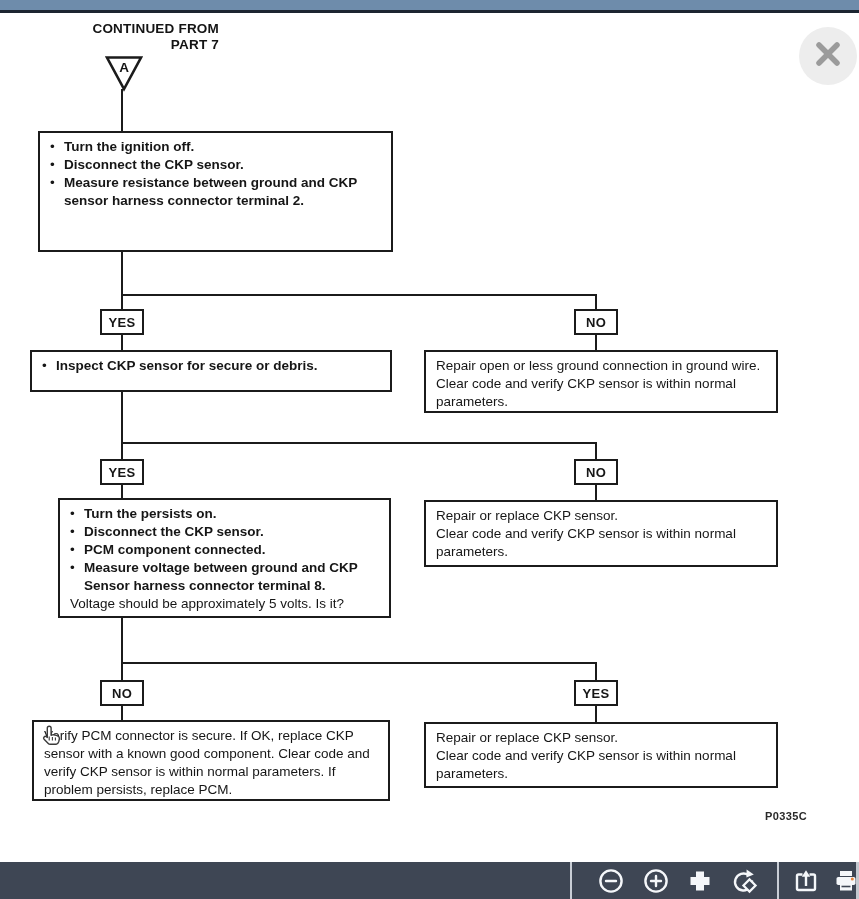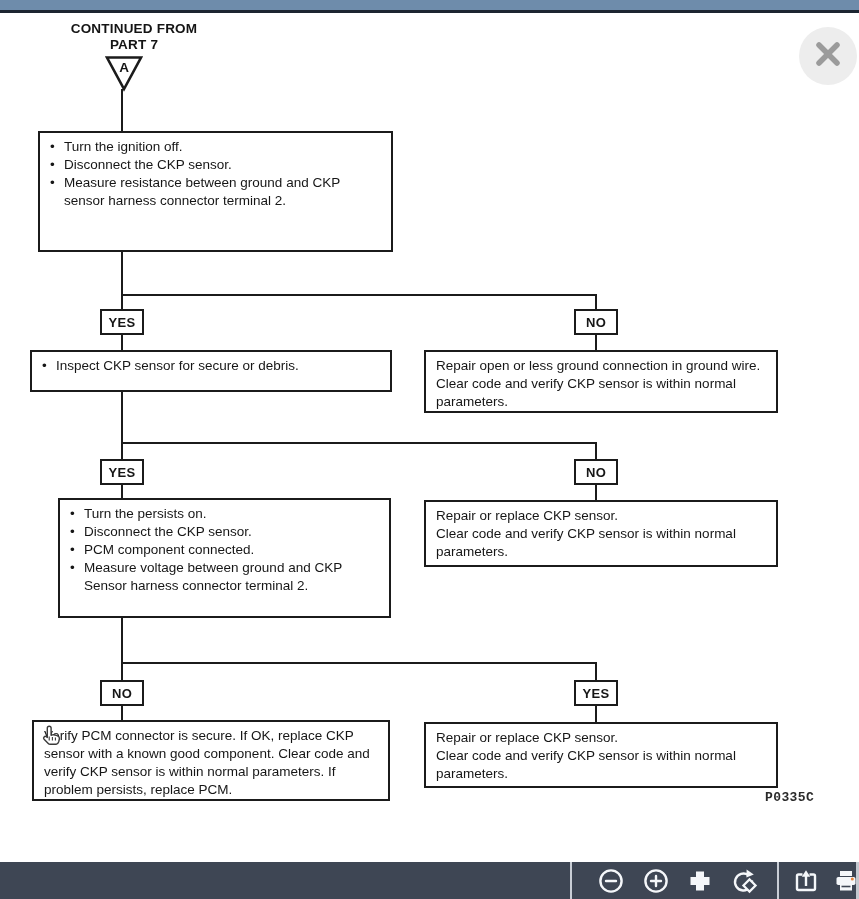--- a/index.html
+++ b/index.html
@@ -15,42 +15,42 @@
   .closebtn{
     position:absolute;left:799px;top:27px;width:58px;height:58px;border-radius:50%;
     background:#ededed;display:flex;align-items:center;justify-content:center;cursor:pointer;
   }
   .bottombar{position:absolute;left:0;top:862px;width:859px;height:37px;background:#3e4654;}
   .bb-sep{position:absolute;top:862px;width:2px;height:37px;background:#c9ced6;}
   .bb-right-sliver{position:absolute;left:856px;top:862px;width:3px;height:37px;background:#c3c8cf;}
   .bb-icon{position:absolute;top:867px;width:28px;height:28px;cursor:pointer;}
   
   .fc-title{
-    position:absolute;left:49px;top:21px;width:170px;text-align:center;
+    position:absolute;left:49px;top:21px;width:170px;text-align:right;
     font-size:13.5px;font-weight:700;color:#141414;line-height:16px;letter-spacing:.2px;
   }
   .tri{position:absolute;left:104px;top:55px;}
   .hline,.vline{position:absolute;background:#1b1b1b;}
   .hline{height:2px;}
   .vline{width:2px;}
   .box{
     position:absolute;border:2px solid #1b1b1b;background:#fff;color:#161616;
     font-size:13.5px;line-height:18px;padding:5px 10px;box-sizing:border-box;
   }
   .brow{display:flex;}
   .bm{width:14px;flex:0 0 14px;text-align:left;}
-  .bt{flex:1;}
+  .bt{flex:1;font-weight:bold;}
   .tag{
     position:absolute;width:44px;height:26px;border:2px solid #1b1b1b;background:#fff;
     box-sizing:border-box;display:flex;align-items:center;justify-content:center;
     font-size:13px;font-weight:700;color:#161616;letter-spacing:.3px;
   }
   .figcode{
-    position:absolute;left:765px;top:790px;font-size:13px;font-weight:700;
-    color:#2a2a2a;letter-spacing:.4px;font-family:Liberation Mono, monospace;
+    position:absolute;left:765px;top:810px;font-size:11px;font-weight:700;
+    color:#2a2a2a;letter-spacing:.4px;
   }
   .cursor{position:absolute;left:40px;top:724px;pointer-events:none;}
 </style>
 </head>
 <body>
 
 <div class="topbar"></div>
 <div class="topbar-edge"></div>
 
 <div class="closebtn">
@@ -145,22 +145,23 @@
   <div class="brow">
     <span class="bm">•</span>
     <span class="bt">Disconnect the CKP sensor.</span>
   </div>
   <div class="brow">
     <span class="bm">•</span>
     <span class="bt">PCM component connected.</span>
   </div>
   <div class="brow">
     <span class="bm">•</span>
-    <span class="bt">Measure voltage between ground and CKP Sensor harness connector terminal 2.</span>
-  </div>
+    <span class="bt">Measure voltage between ground and CKP Sensor harness connector terminal 8.</span>
+  </div>
+  <div>Voltage should be approximately 5 volts. Is it?</div>
 </div>
 
 <div class="box" style="left:424px;top:500px;width:354px;height:67px;">
   <div>Repair or replace CKP sensor.</div>
   <div>Clear code and verify CKP sensor is within normal parameters.</div>
 </div>
 
 <div class="tag" style="left:100px;top:680px;">
   <span>NO</span>
 </div>

